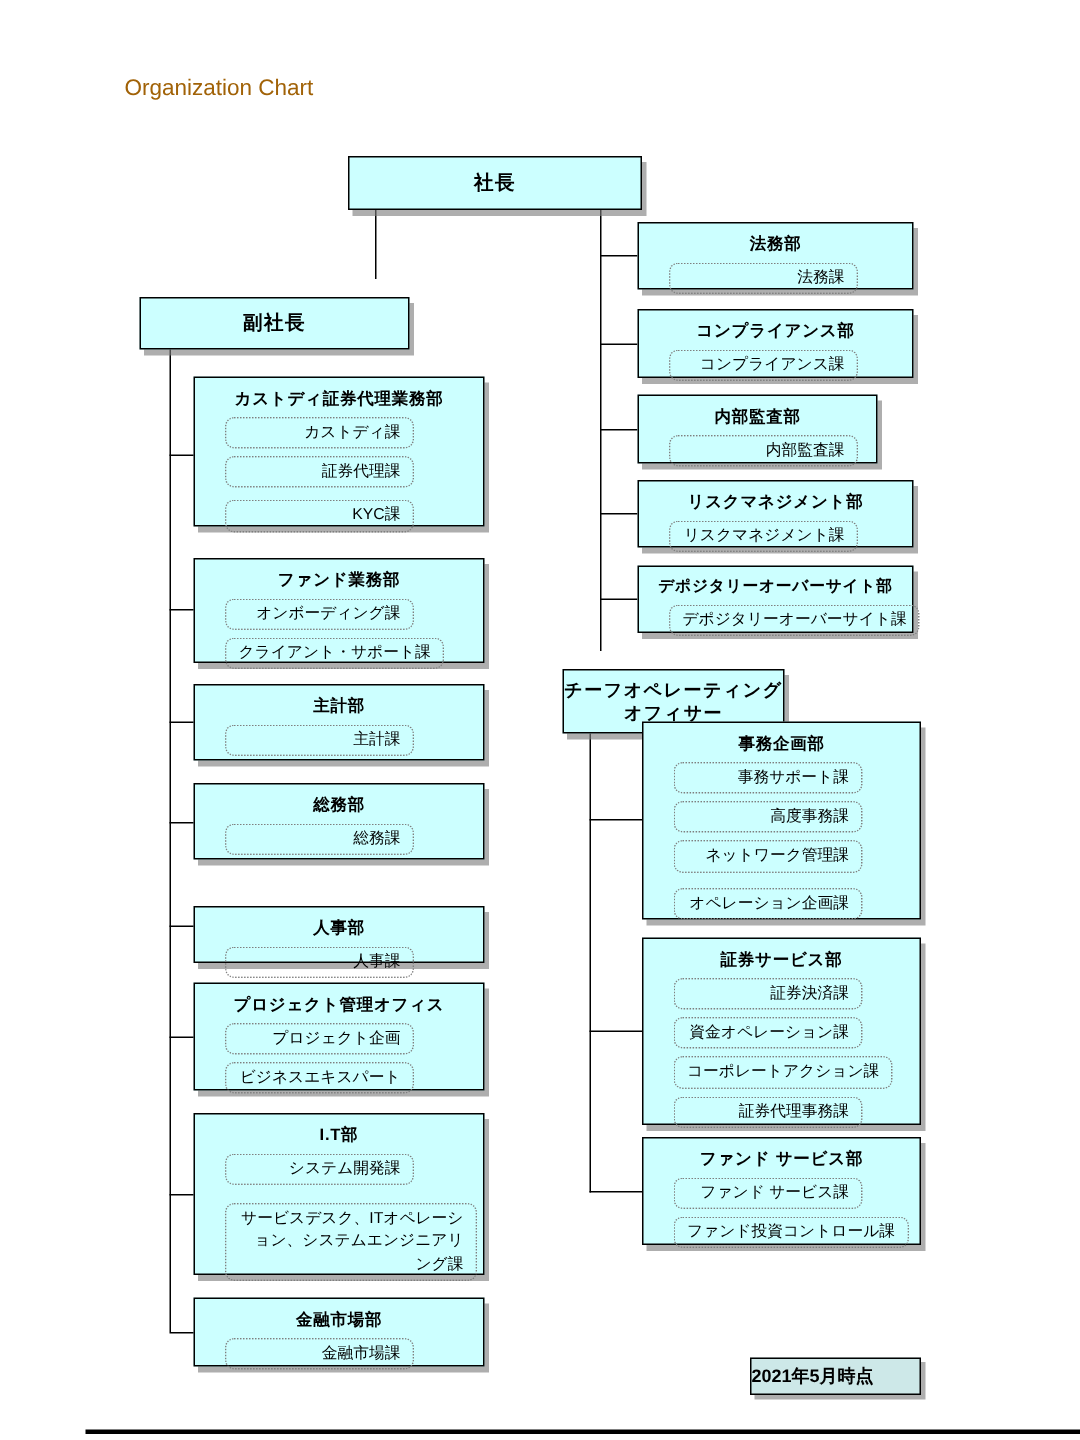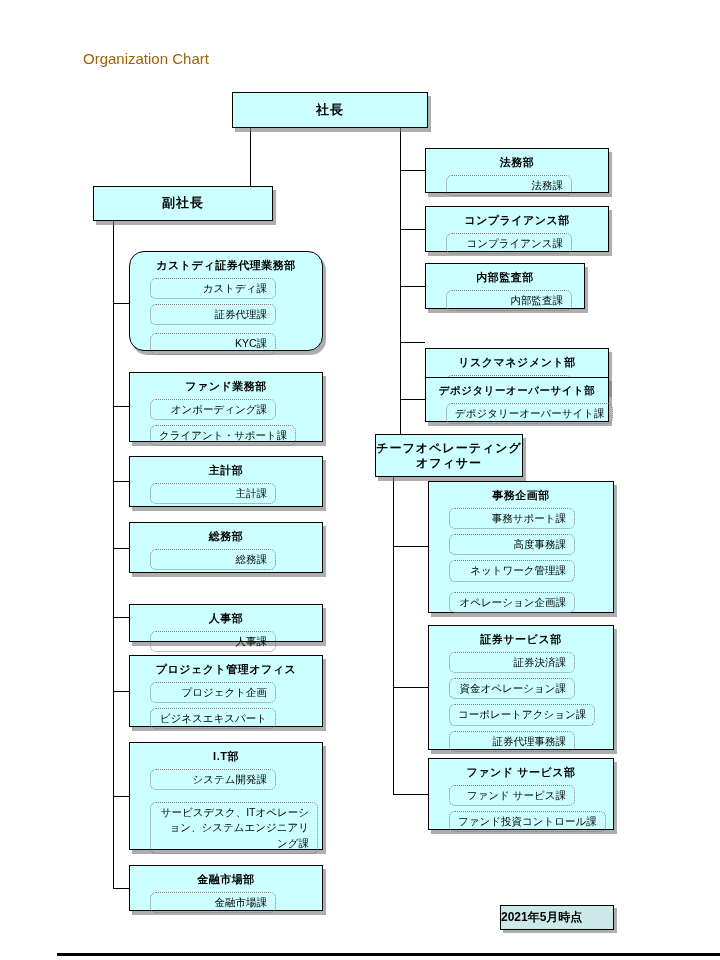--- a/index.html
+++ b/index.html
@@ -6,21 +6,21 @@
   body{
     width:720px;height:960px;position:relative;background:#ffffff;overflow:hidden;
     font-family:"Liberation Sans","DejaVu Sans",sans-serif;color:#000;
   }
   .title{position:absolute;left:83px;top:50px;font-size:15px;color:#a16207;}
   .box{
     position:absolute;background:#CCFFFF;border:1px solid #000;
     box-shadow:3px 4px 0 rgba(125,125,125,.62);box-sizing:border-box;
   }
   .leader{display:flex;align-items:center;justify-content:center;
-    font-weight:bold;font-size:13px;text-align:center;letter-spacing:1px;line-height:1.25;}
+    font-weight:bold;font-size:13px;text-align:center;letter-spacing:1px;line-height:1.25;margin-top:12px;}
   .dept{padding:4px 8px 6px 8px;}
   .dept-name{font-weight:bold;font-size:11px;margin:2px 0 1px 0;letter-spacing:0.5px;white-space:nowrap;text-align:center;}
   .sub{
     border:1px dotted #7f7f7f;border-radius:6px;font-size:10.5px;line-height:1.45;
     padding:2px 8px;margin:5px 0 0 12px;width:fit-content;min-width:126px;box-sizing:border-box;
     white-space:nowrap;
     text-align:right;
   }
   .sub.wrap{white-space:normal;width:168px;min-width:0;margin-top:12px;}
   .line{position:absolute;background:#000;}
@@ -64,21 +64,21 @@
 <div class="box leader" style="left:93px;top:186px;width:180px;height:35px;">
   <span>副社長</span>
 </div>
 <div class="box leader" style="left:375px;top:434px;width:148px;height:43px;font-size:12px;">
   <span>
     <span>チーフオペレーティング</span><br>
     <span>オフィサー</span>
   </span>
 </div>
 
-<div class="box dept" style="left:129px;top:251px;width:194px;height:100px;border-radius:15px;">
+<div class="box dept" style="left:129px;top:251px;width:194px;height:100px;">
   <div class="dept-name">カストディ証券代理業務部</div>
   <div class="sub"><span>カストディ課</span></div>
   <div class="sub"><span>証券代理課</span></div>
   <div class="sub" style="margin-top:8px;"><span>KYC課</span></div>
 </div>
 
 <div class="box dept" style="left:129px;top:372px;width:194px;height:70px;">
   <div class="dept-name">ファンド業務部</div>
   <div class="sub"><span>オンボーディング課</span></div>
   <div class="sub"><span>クライアント・サポート課</span></div>
@@ -124,21 +124,21 @@
 <div class="box dept" style="left:425px;top:206px;width:184px;height:46px;">
   <div class="dept-name">コンプライアンス部</div>
   <div class="sub"><span>コンプライアンス課</span></div>
 </div>
 
 <div class="box dept" style="left:425px;top:263px;width:160px;height:46px;">
   <div class="dept-name">内部監査部</div>
   <div class="sub"><span>内部監査課</span></div>
 </div>
 
-<div class="box dept" style="left:425px;top:320px;width:184px;height:45px;margin-top:28px;">
+<div class="box dept" style="left:425px;top:320px;width:184px;height:45px;">
   <div class="dept-name">リスクマネジメント部</div>
   <div class="sub"><span>リスクマネジメント課</span></div>
 </div>
 
 <div class="box dept" style="left:425px;top:377px;width:184px;height:45px;">
   <div class="dept-name" style="font-size:10.5px;">デポジタリーオーバーサイト部</div>
   <div class="sub"><span>デポジタリーオーバーサイト課</span></div>
 </div>
 
 <div class="box dept" style="left:428px;top:481px;width:186px;height:132px;">

